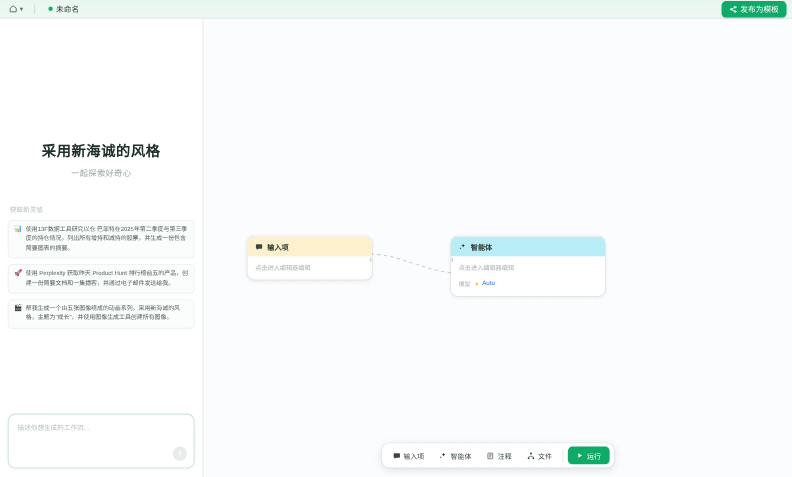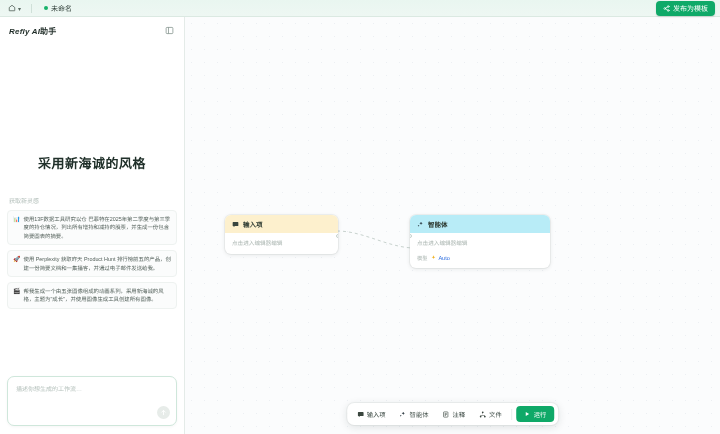--- a/index.html
+++ b/index.html
@@ -190,34 +190,24 @@
             <path d="M5.8 7L10.2 4.6M5.8 9L10.2 11.4"></path>
           </svg>
         </span>
         <span>发布为模板</span>
       </button>
     </div>
   </div>
 
   <aside class="leftpanel">
 
-    <div class="lp-header">
-      <div class="lp-title">
-        <span>Refly AI</span><span class="cn">助手</span>
-      </div>
-      <div class="lp-toggle">
-        <svg width="9" height="9" viewBox="0 0 16 16" fill="none" stroke="#7d8d86" stroke-width="1.3">
-          <rect x="2" y="2.5" width="12" height="11" rx="1.6"></rect>
-          <path d="M6.2 2.5v11"></path>
-        </svg>
-      </div>
-    </div>
 
     <div class="lp-hero">
       <div class="hero-title">采用新海诚的风格</div>
+      <div class="hero-sub">一起探索好奇心</div>
     </div>
 
     <div class="lp-suggest">
       <div class="suggest-label">获取新灵感</div>
 
       <div class="sugg-card">
         <span class="sugg-emoji">📊</span>
         <span class="sugg-text">使用13F数据工具研究以仓 巴菲特在2025年第二季度与第三季度的持仓情况，列出所有增持和减持的股票，并生成一份包含简要图表的摘要。</span>
       </div>
       <div class="sugg-card">

